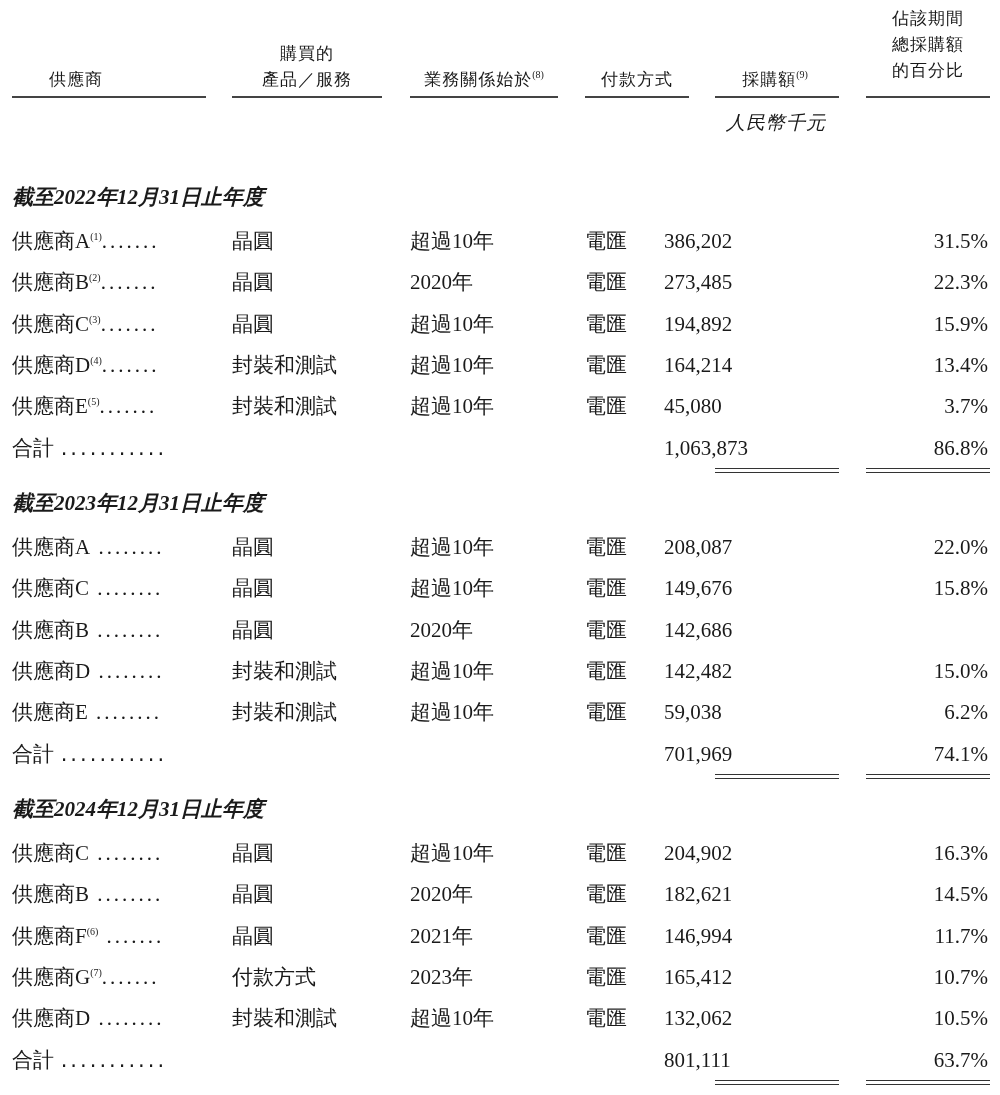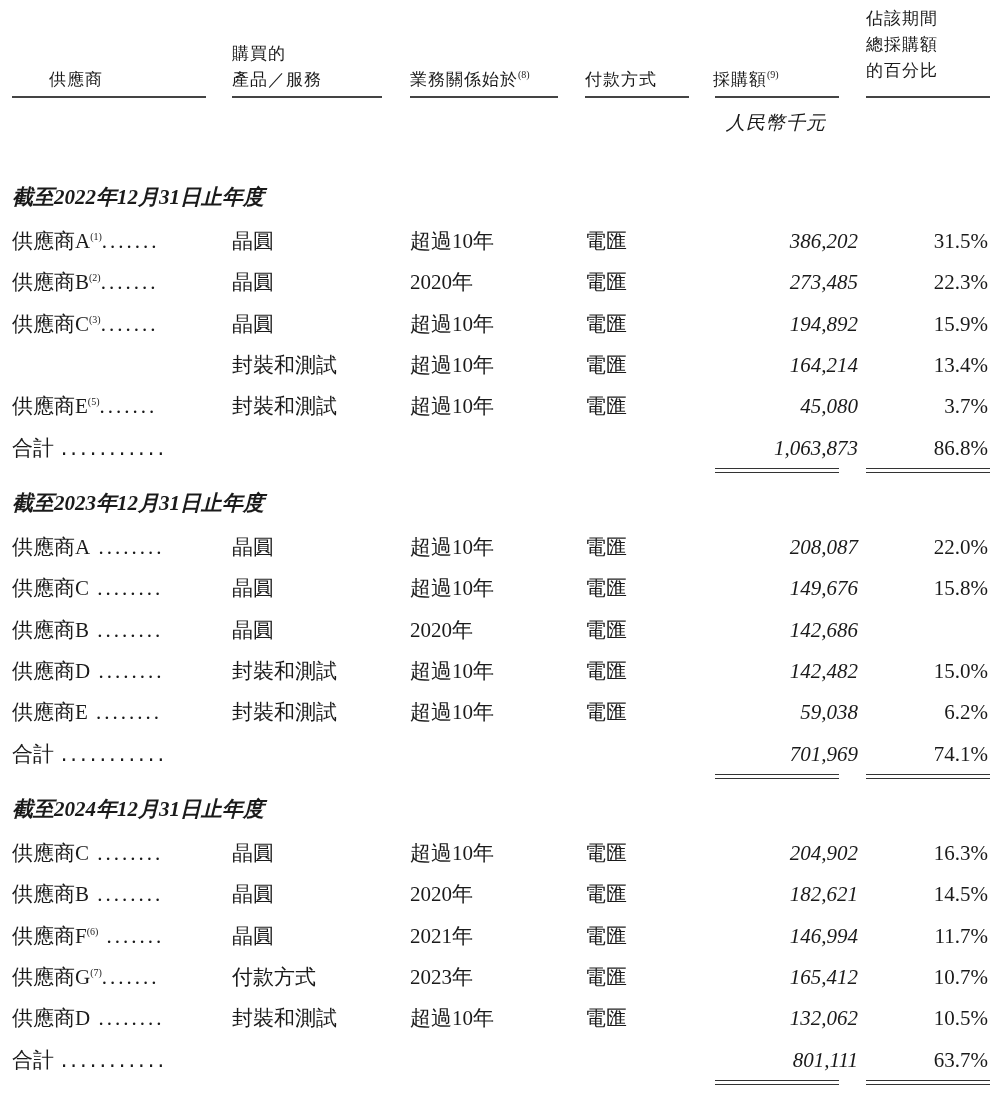--- a/index.html
+++ b/index.html
@@ -1,29 +1,29 @@
 <!DOCTYPE html>
 <html><head>
 <meta charset="utf-8">
 <style>
   html,body{margin:0;padding:0;background:#fff;}
   body{width:1000px;height:1095px;position:relative;overflow:hidden;color:#1a1a1a;
        font-family:"Liberation Serif","DejaVu Serif",serif;}
-  .hdr{position:absolute;font-family:"DejaVu Sans","Liberation Sans",sans-serif;font-size:17px;line-height:26px;text-align:left;color:#1a1a1a;letter-spacing:1px;}
+  .hdr{position:absolute;font-family:"DejaVu Sans","Liberation Sans",sans-serif;font-size:17px;line-height:26px;text-align:center;color:#1a1a1a;letter-spacing:1px;}
   .hdr-line{position:absolute;top:96px;height:2px;background:#444;}
   .sup{font-size:10px;vertical-align:super;line-height:0;font-family:"Liberation Serif",serif;letter-spacing:0;}
   .unit{position:absolute;top:110px;left:714px;width:124px;text-align:center;font-style:italic;font-size:19px;letter-spacing:1px;}
   .section-title{position:absolute;left:12px;font-size:21px;font-weight:bold;font-style:italic;}
   .row{position:absolute;left:0;width:1000px;height:40px;font-size:21px;line-height:40px;padding-left:16px;}
   .row > span{position:absolute;top:0;white-space:nowrap;}
   .c-sup{left:12px;}
   .c-prod{left:232px;}
   .c-rel{left:410px;}
   .c-pay{left:585px;}
-  .c-amt{left:720px;width:138px;text-align:right;font-style:italic;}
+  .c-amt{left:664px;width:138px;}
   .c-pct{left:860px;width:128px;text-align:right;}
   .dbl{position:absolute;height:3px;border-top:1.5px solid #333;border-bottom:1.5px solid #333;}
   .total-label{font-family:"DejaVu Sans",sans-serif;}
 </style>
 </head>
 <body>
 
 <div class="hdr" style="left:12px;top:66px;text-align:left;margin-left:37px;">
   <span>供應商</span>
 </div>
@@ -78,20 +78,21 @@
     </div>
     <div class="row" style="top: 303.6px;">
       <span class="c-sup"><span>供應商C</span><span class="sup">(3)</span><span style="letter-spacing:3px">.......</span></span>
       <span class="c-prod">晶圓</span>
       <span class="c-rel">超過10年</span>
       <span class="c-pay">電匯</span>
       <span class="c-amt">194,892</span>
       <span class="c-pct">15.9%</span>
     </div>
     <div class="row" style="top: 344.9px;">
+      <span class="c-sup"><span>供應商D</span><span class="sup">(4)</span><span style="letter-spacing:3px">.......</span></span>
       <span class="c-prod">封裝和測試</span>
       <span class="c-rel">超過10年</span>
       <span class="c-pay">電匯</span>
       <span class="c-amt">164,214</span>
       <span class="c-pct">13.4%</span>
     </div>
     <div class="row" style="top: 386.2px;">
       <span class="c-sup"><span>供應商E</span><span class="sup">(5)</span><span style="letter-spacing:3px">.......</span></span>
       <span class="c-prod">封裝和測試</span>
       <span class="c-rel">超過10年</span>

